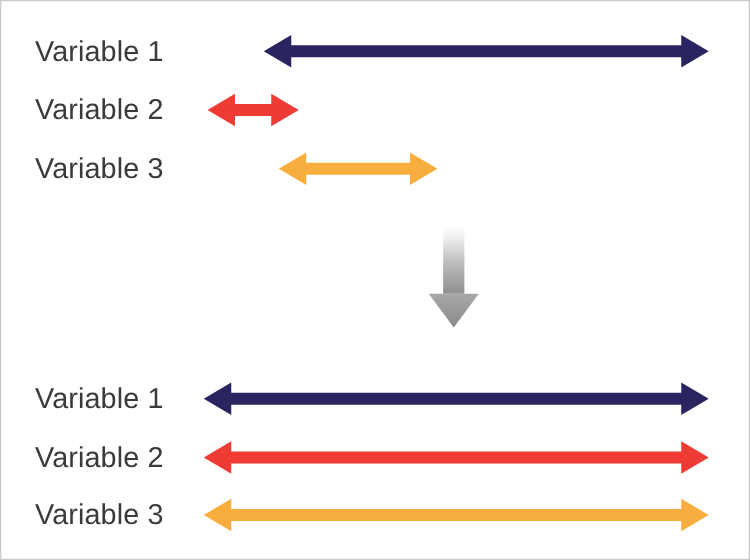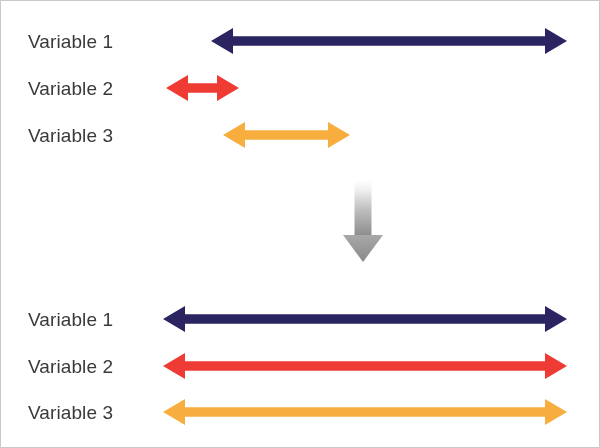--- a/index.html
+++ b/index.html
@@ -33,21 +33,21 @@
     position: absolute;
     left: 0;
     width: 600px;
     height: 40px;
   }
   .row-label {
     position: absolute;
     left: 27px;
     top: 50%;
     transform: translateY(-50%);
-    font-size: 19px;
+    font-size: 23px;
     font-weight: 400;
     letter-spacing: 0.1px;
     color: #3a3a3a;
     white-space: nowrap;
     line-height: 1;
   }
   .row-arrow {
     position: absolute;
     top: 50%;
     transform: translateY(-50%);

